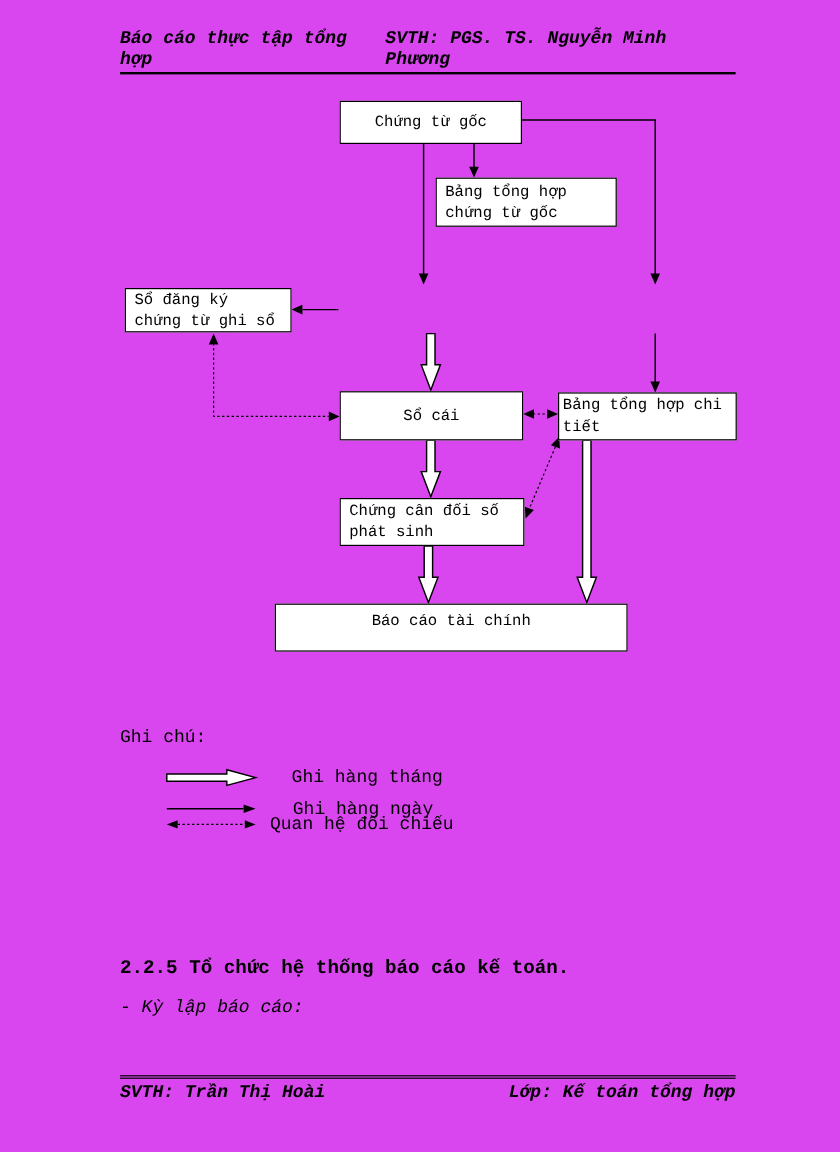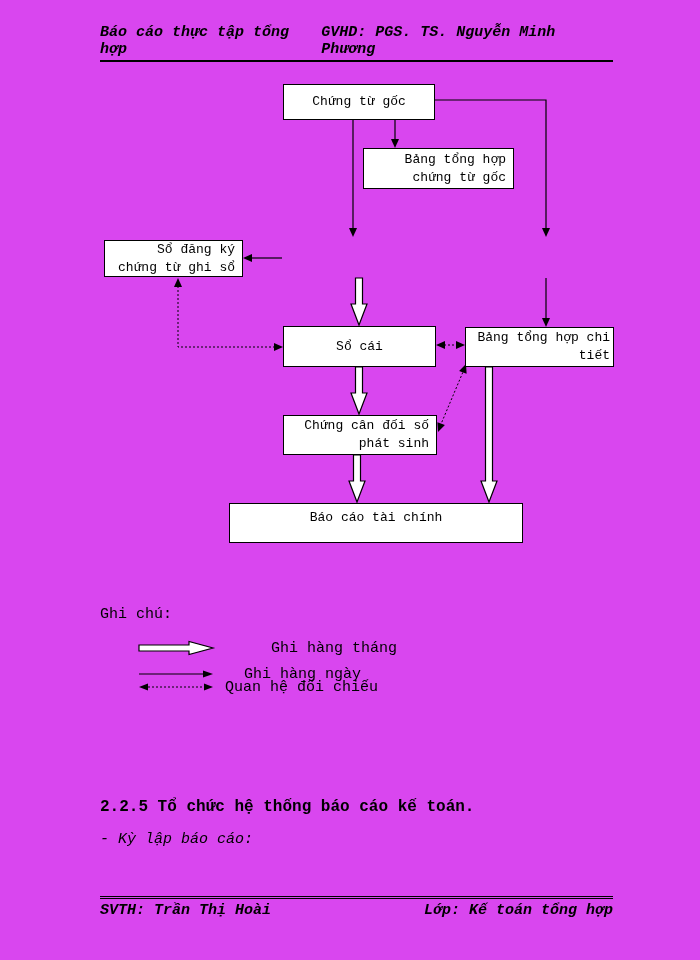--- a/index.html
+++ b/index.html
@@ -12,30 +12,30 @@
   .hdr {
     position:absolute; left:100px; top:36px; width:513px; height:26px;
     border-bottom:2px solid #000; display:flex; justify-content:space-between;
     align-items:flex-end; padding-bottom:2px;
     font-size:15px; font-weight:bold; font-style:italic;
   }
   
   .diagram-svg { position:absolute; left:0; top:0; width:700px; height:960px; }
   .dbox {
     position:absolute; border:1px solid #000; background:#fff;
-    display:flex; align-items:center; justify-content:center; text-align:right;
+    display:flex; align-items:center; justify-content:center; text-align:left;
     font-size:13px; line-height:1.35; padding:2px 7px;
   }
   .dbox.topalign { align-items:flex-start; padding-top:5px; }
   
   .legend-title { position:absolute; left:100px; top:606px; font-size:15px; }
   .legend-row { position:absolute; left:137px; height:18px; display:flex; align-items:center; }
   .legend-row svg { display:block; }
   .legend-label { font-size:15px; white-space:nowrap; }
-  .lr1 { top:639px; } .lr1 .legend-label { margin-left:52px; }
+  .lr1 { top:639px; } .lr1 .legend-label { margin-left:24px; }
   .lr2 { top:665px;gap:19px; } .lr2 .legend-label { margin-left:6px; }
   .lr3 { top:678px; } .lr3 .legend-label { margin-left:6px; }
   
   .sec-heading { position:absolute; left:100px; top:798px; font-size:16px; font-weight:bold; }
   .sec-subline { position:absolute; left:100px; top:831px; font-size:15px; font-style:italic; }
   
   .ftr {
     position:absolute; left:100px; top:896px; width:513px;
     border-top:3px double #000; display:flex; justify-content:space-between;
     padding-top:3px; font-size:15px; font-weight:bold; font-style:italic;
@@ -44,21 +44,21 @@
   .arrow-head { fill:#000; stroke:none; }
   .hollow { fill:#fff; stroke:#000; }
 </style>
 </head>
 <body>
 
 <div class="page">
 
   <div class="hdr">
     <span>Báo cáo thực tập tổng hợp</span>
-    <span>GVHD: PGS. TS. Nguyễn Minh Phương</span>
+    <span>SVTH: PGS. TS. Nguyễn Minh Phương</span>
   </div>
 
   <svg class="diagram-svg" viewBox="0 0 700 960" xmlns="http://www.w3.org/2000/svg">
 
     <g>
       <path class="arrow-stroke" stroke-width="1.2" d="M353,120 V229"></path>
       <polygon class="arrow-head" points="349,228 357,228 353,237"></polygon>
     </g>
     <g>
       <path class="arrow-stroke" stroke-width="1.2" d="M395,120 V140"></path>

